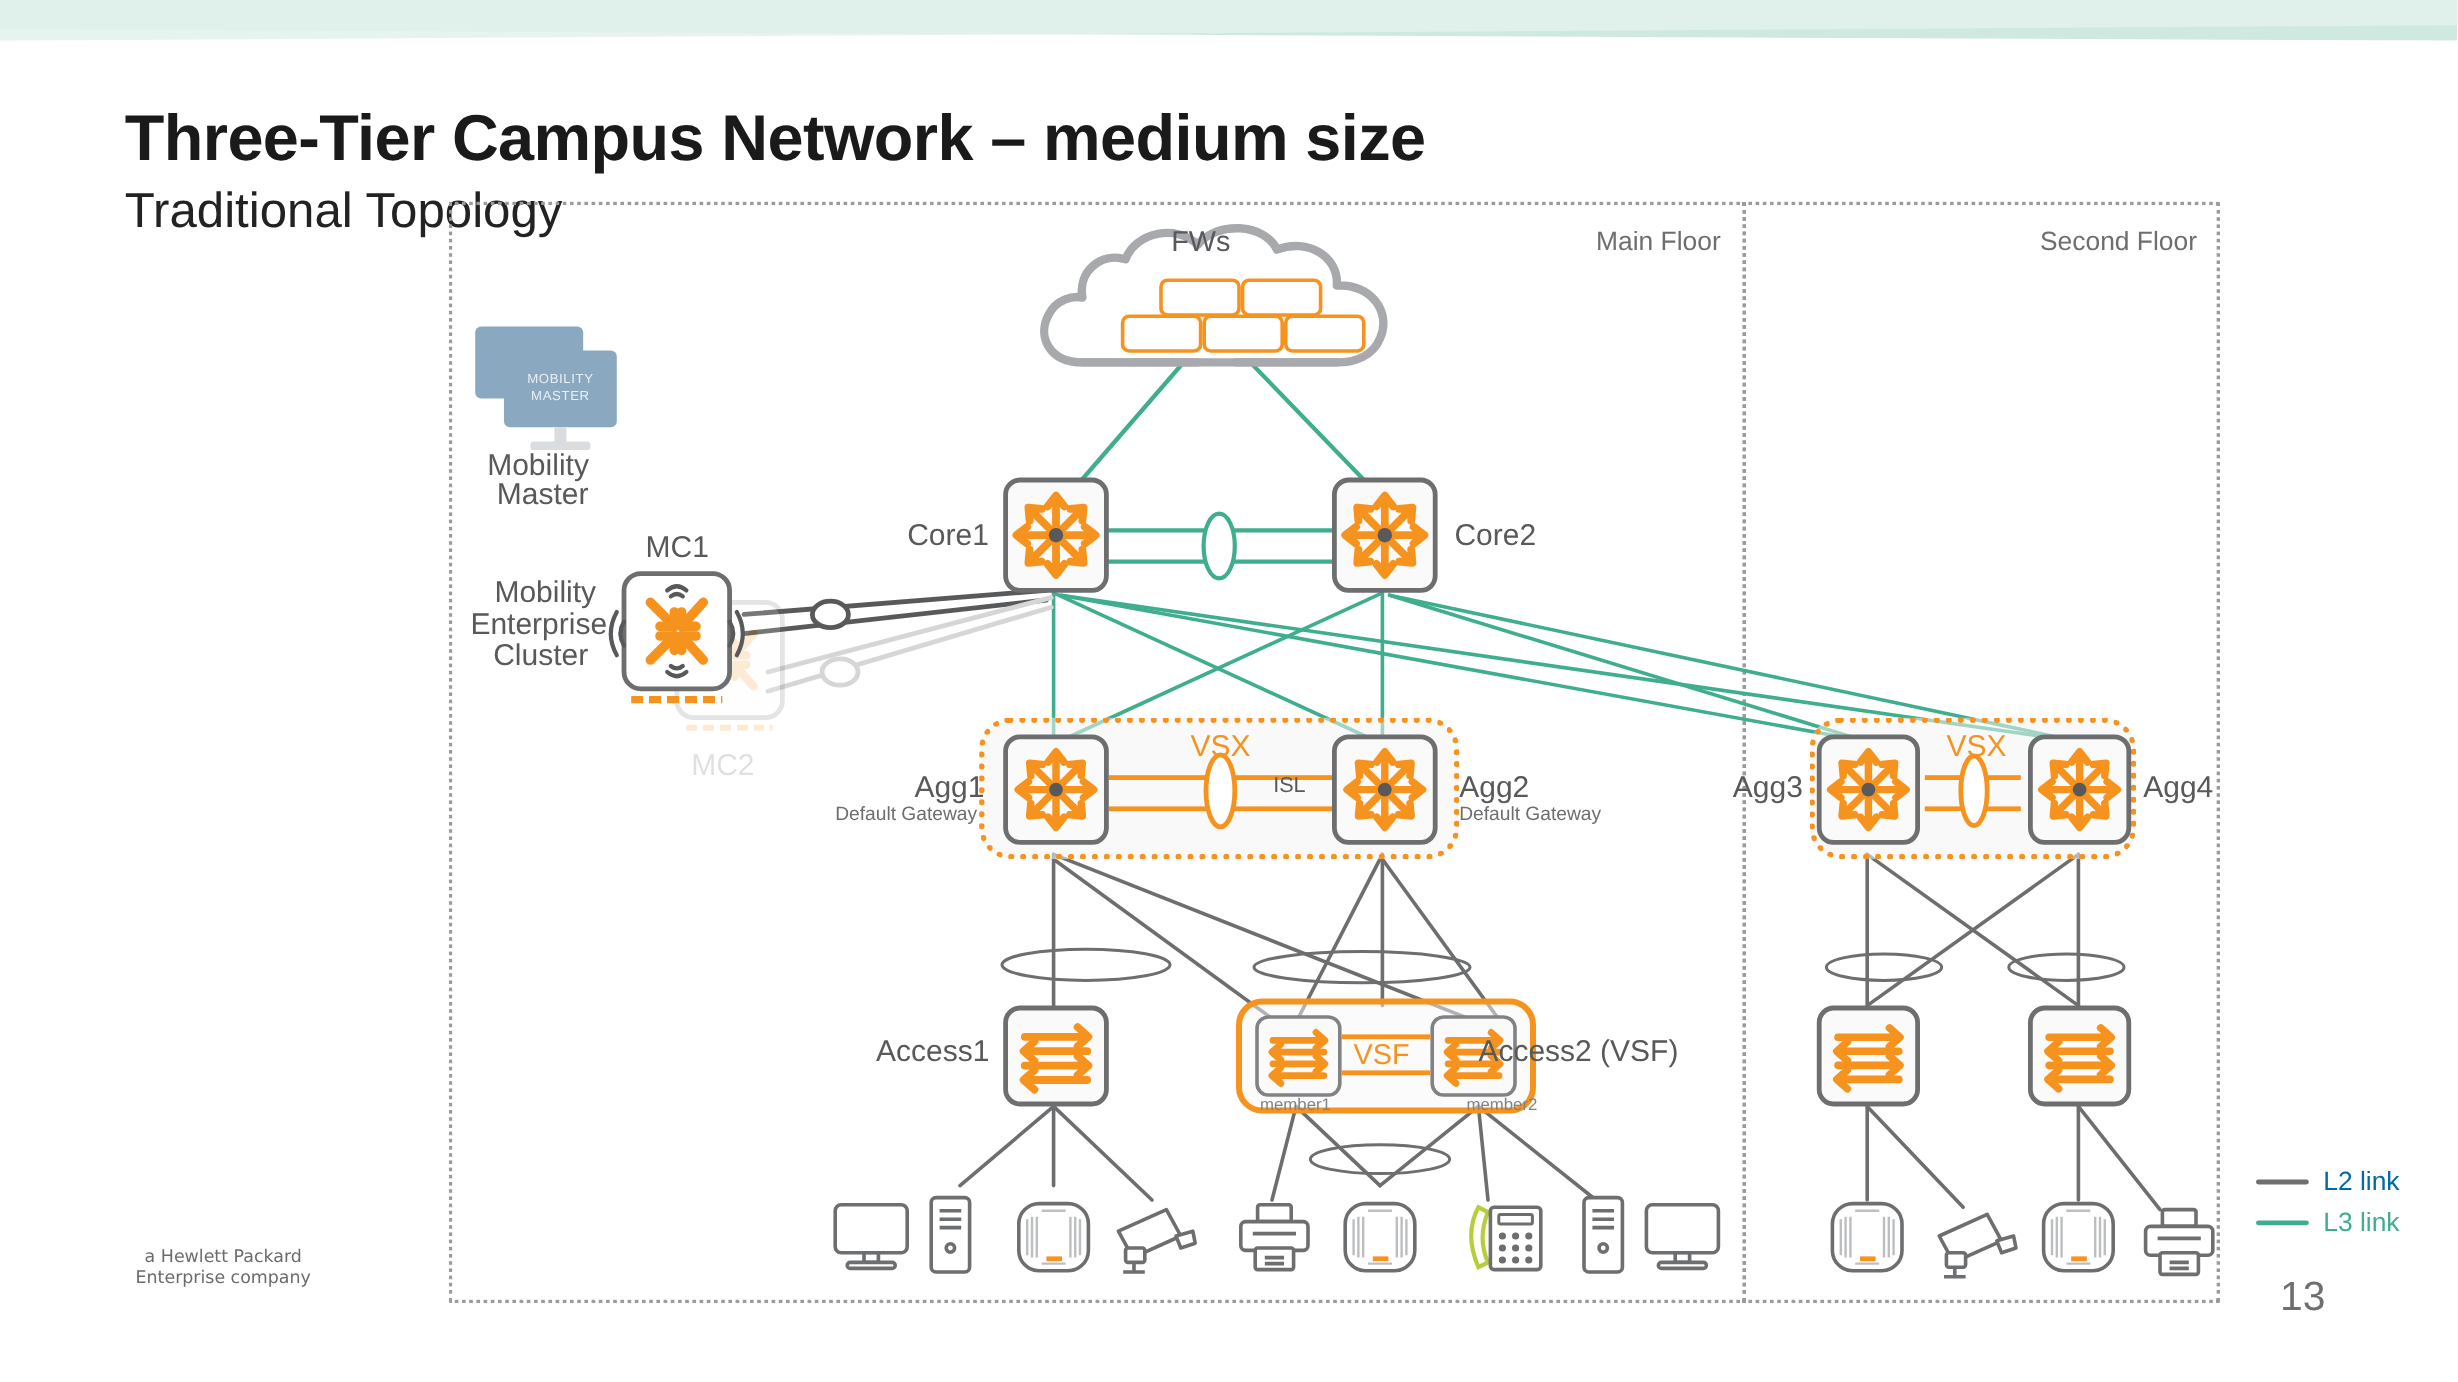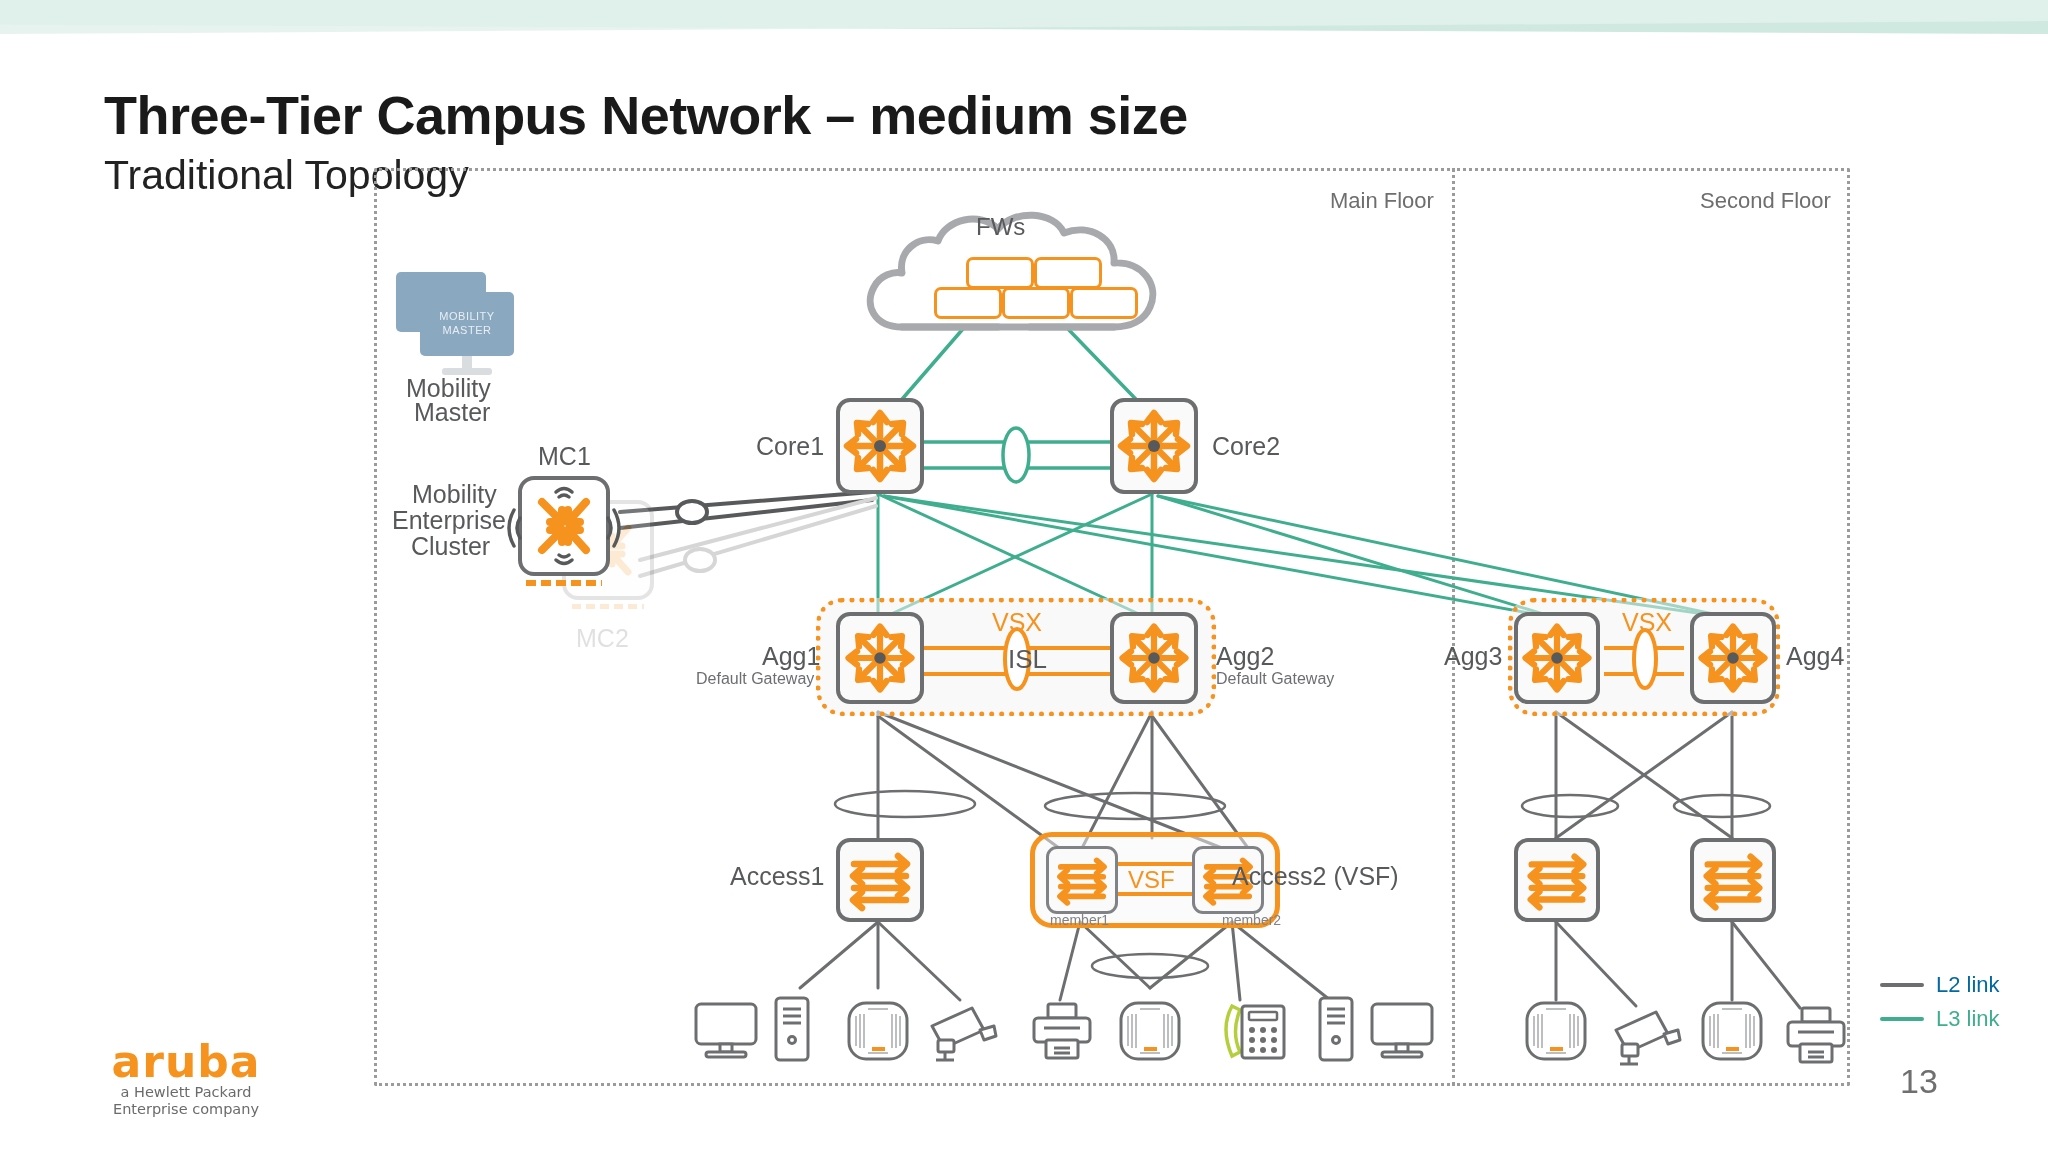--- a/index.html
+++ b/index.html
@@ -141,21 +141,21 @@
     <path d="M1232,922 L1240,1000" stroke="#6d6e70" stroke-width="3"></path>
     <path d="M1232,922 L1330,1000" stroke="#6d6e70" stroke-width="3"></path>
 
     <path d="M1556,922 L1556,1000" stroke="#6d6e70" stroke-width="3"></path>
     <path d="M1556,922 L1636,1006" stroke="#6d6e70" stroke-width="3"></path>
     <path d="M1732,922 L1732,1000" stroke="#6d6e70" stroke-width="3"></path>
     <path d="M1732,922 L1800,1008" stroke="#6d6e70" stroke-width="3"></path>
   </g>
 </svg>
 
-<div class="node" style="left:858px;top:184px;width:320px;height:132px;margin-top:25px;">
+<div class="node" style="left:858px;top:184px;width:320px;height:132px;">
   <svg width="320" height="132" viewBox="0 0 320 132">
     <path d="M44,118 C16,118 6,96 16,78 C22,66 36,62 44,64 C40,42 60,26 80,32
              C88,10 122,2 140,20 C156,0 196,2 206,24 C232,14 258,30 256,54
              C284,52 302,76 292,98 C286,112 272,118 256,118 Z" fill="#fff" stroke="#a7a9ac" stroke-width="7" stroke-linejoin="round"></path>
     <line x1="44" y1="118" x2="140" y2="118" stroke="#a7a9ac" stroke-width="7" stroke-linecap="round"></line>
     <line x1="172" y1="118" x2="256" y2="118" stroke="#a7a9ac" stroke-width="7" stroke-linecap="round"></line>
   </svg>
   <div class="nlabel" style="left:118px;top:4px;font-size:24px;color:#58595b;">FWs</div>
   
   <div style="position:absolute;left:108px;top:48px;width:62px;height:26px;border:3px solid #f6921e;border-radius:7px;background:#fff;"></div>
@@ -280,21 +280,21 @@
 
 <div class="vsx-group" style="left:816px;top:598px;width:400px;height:118px;"></div>
 <div class="grouplabel" style="left:992px;top:608px;">VSX</div>
 <div style="position:absolute;left:924px;top:642px;width:190px;height:32px;">
   <div style="position:absolute;left:0;top:4px;width:190px;height:4px;background:#f6921e;"></div>
   <div style="position:absolute;left:0;top:30px;width:190px;height:4px;background:#f6921e;"></div>
 </div>
 <svg width="34" height="70" viewBox="0 0 34 70" style="position:absolute;left:1000px;top:624px;">
   <ellipse cx="17" cy="35" rx="12" ry="30" fill="#fff" stroke="#f6921e" stroke-width="4"></ellipse>
 </svg>
-<div class="nlabel" style="left:1008px;top:644px;font-size:26px;">ISL</div>
+<div class="nlabel" style="left:1061px;top:644px;font-size:18px;">ISL</div>
 
 <div class="nlabel" style="left:762px;top:642px;">Agg1</div>
 <div class="nsub" style="left:696px;top:670px;">Default Gateway</div>
 <div class="node" style="left:836px;top:612px;width:88px;height:92px;">
   <div class="dev" style="left:0;top:0;width:88px;height:92px;">
     <svg width="80" height="84" viewBox="0 0 80 88">
       <g stroke="#f6921e" stroke-width="6.5" fill="none" stroke-linecap="round" stroke-linejoin="round">
         <path d="M40,44 L40,12 M33,20 L40,11 L47,20"></path>
           <path d="M40,44 L40,76 M33,68 L40,77 L47,68"></path>
         <path d="M40,44 L8,44 M16,37 L7,44 L16,51"></path>
@@ -589,17 +589,16 @@
     <div class="sw" style="background:#6d6e70;"></div>
     <div class="lb" style="color:#0369a1;">L2 link</div>
   </div>
   <div class="row">
     <div class="sw" style="background:#3fae8e;"></div>
     <div class="lb" style="color:#3fae8e;">L3 link</div>
   </div>
 </div>
 
 <div id="aruba-logo">
-  <div class="word">aruba</div>
   <div class="sub1">a Hewlett Packard</div>
   <div class="sub2">Enterprise company</div>
 </div>
 <div id="page-number">13</div>
 
 </body></html>

